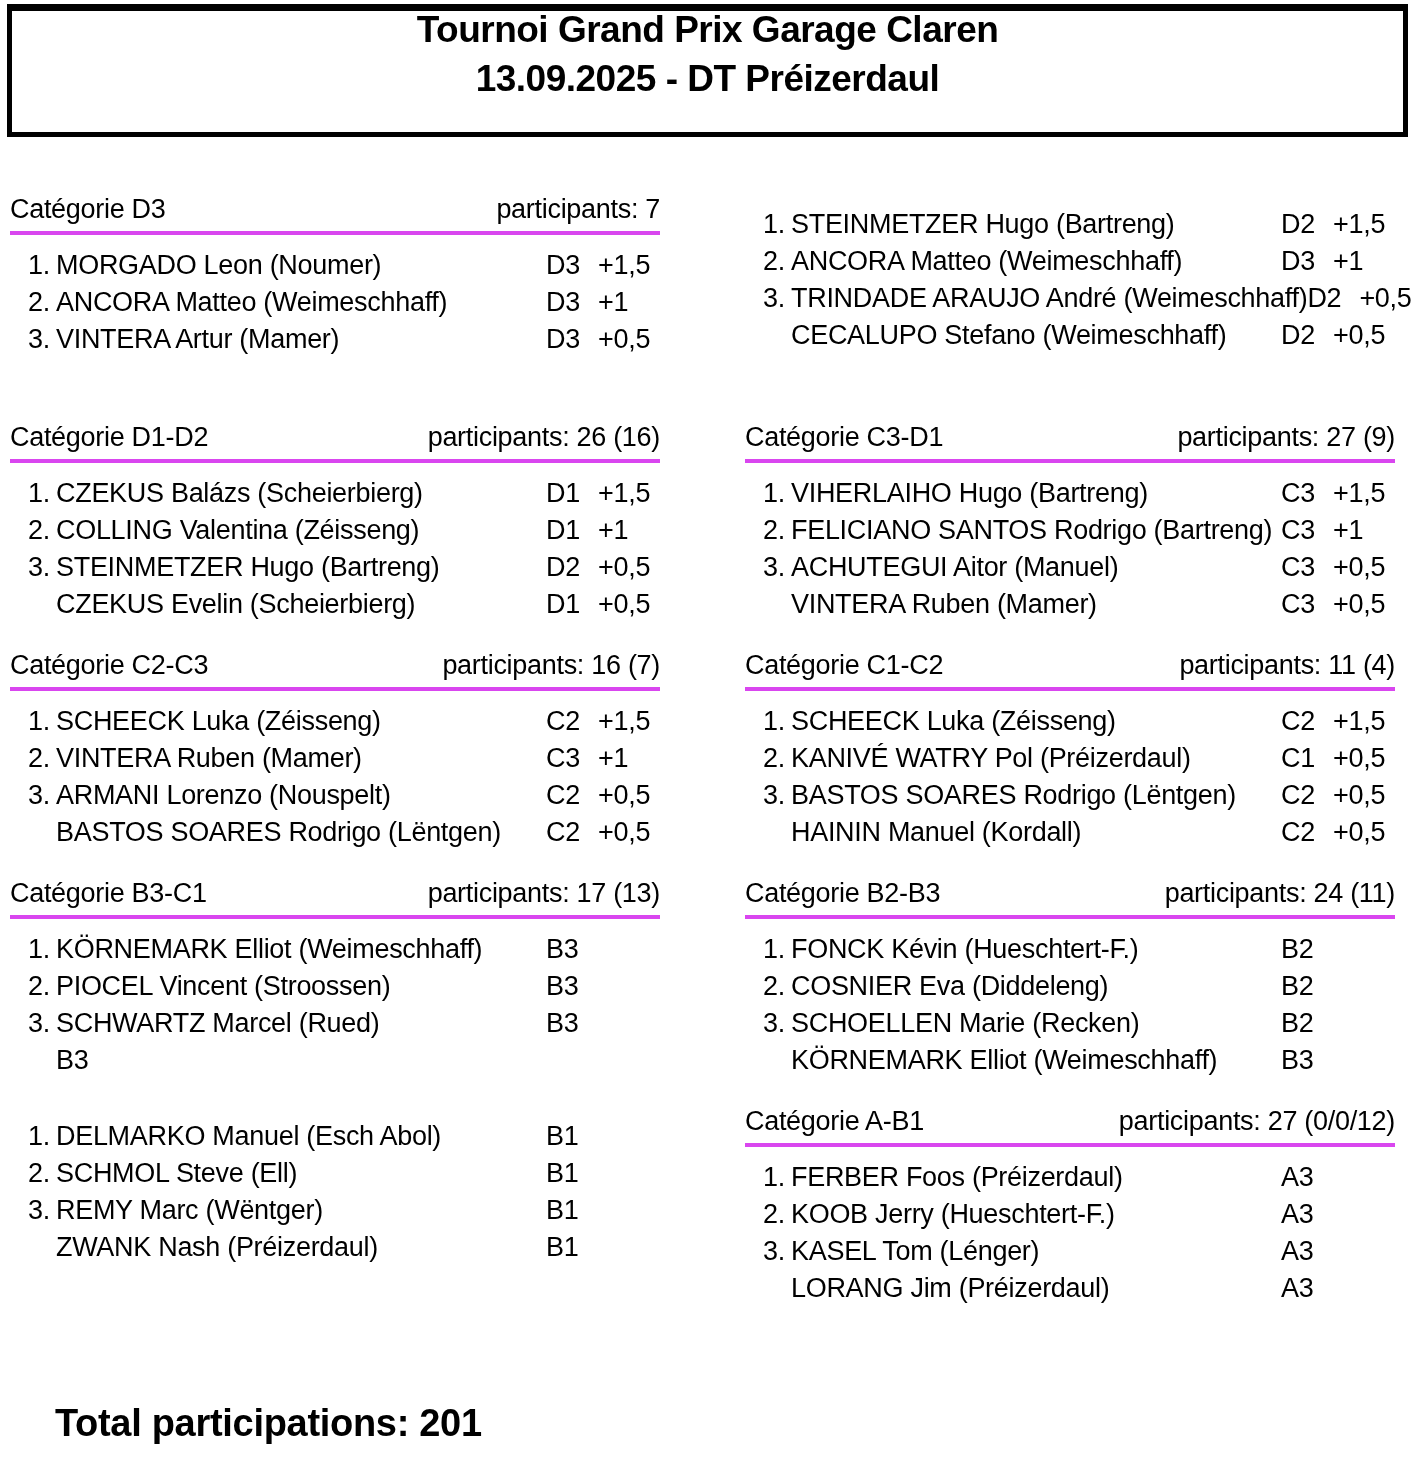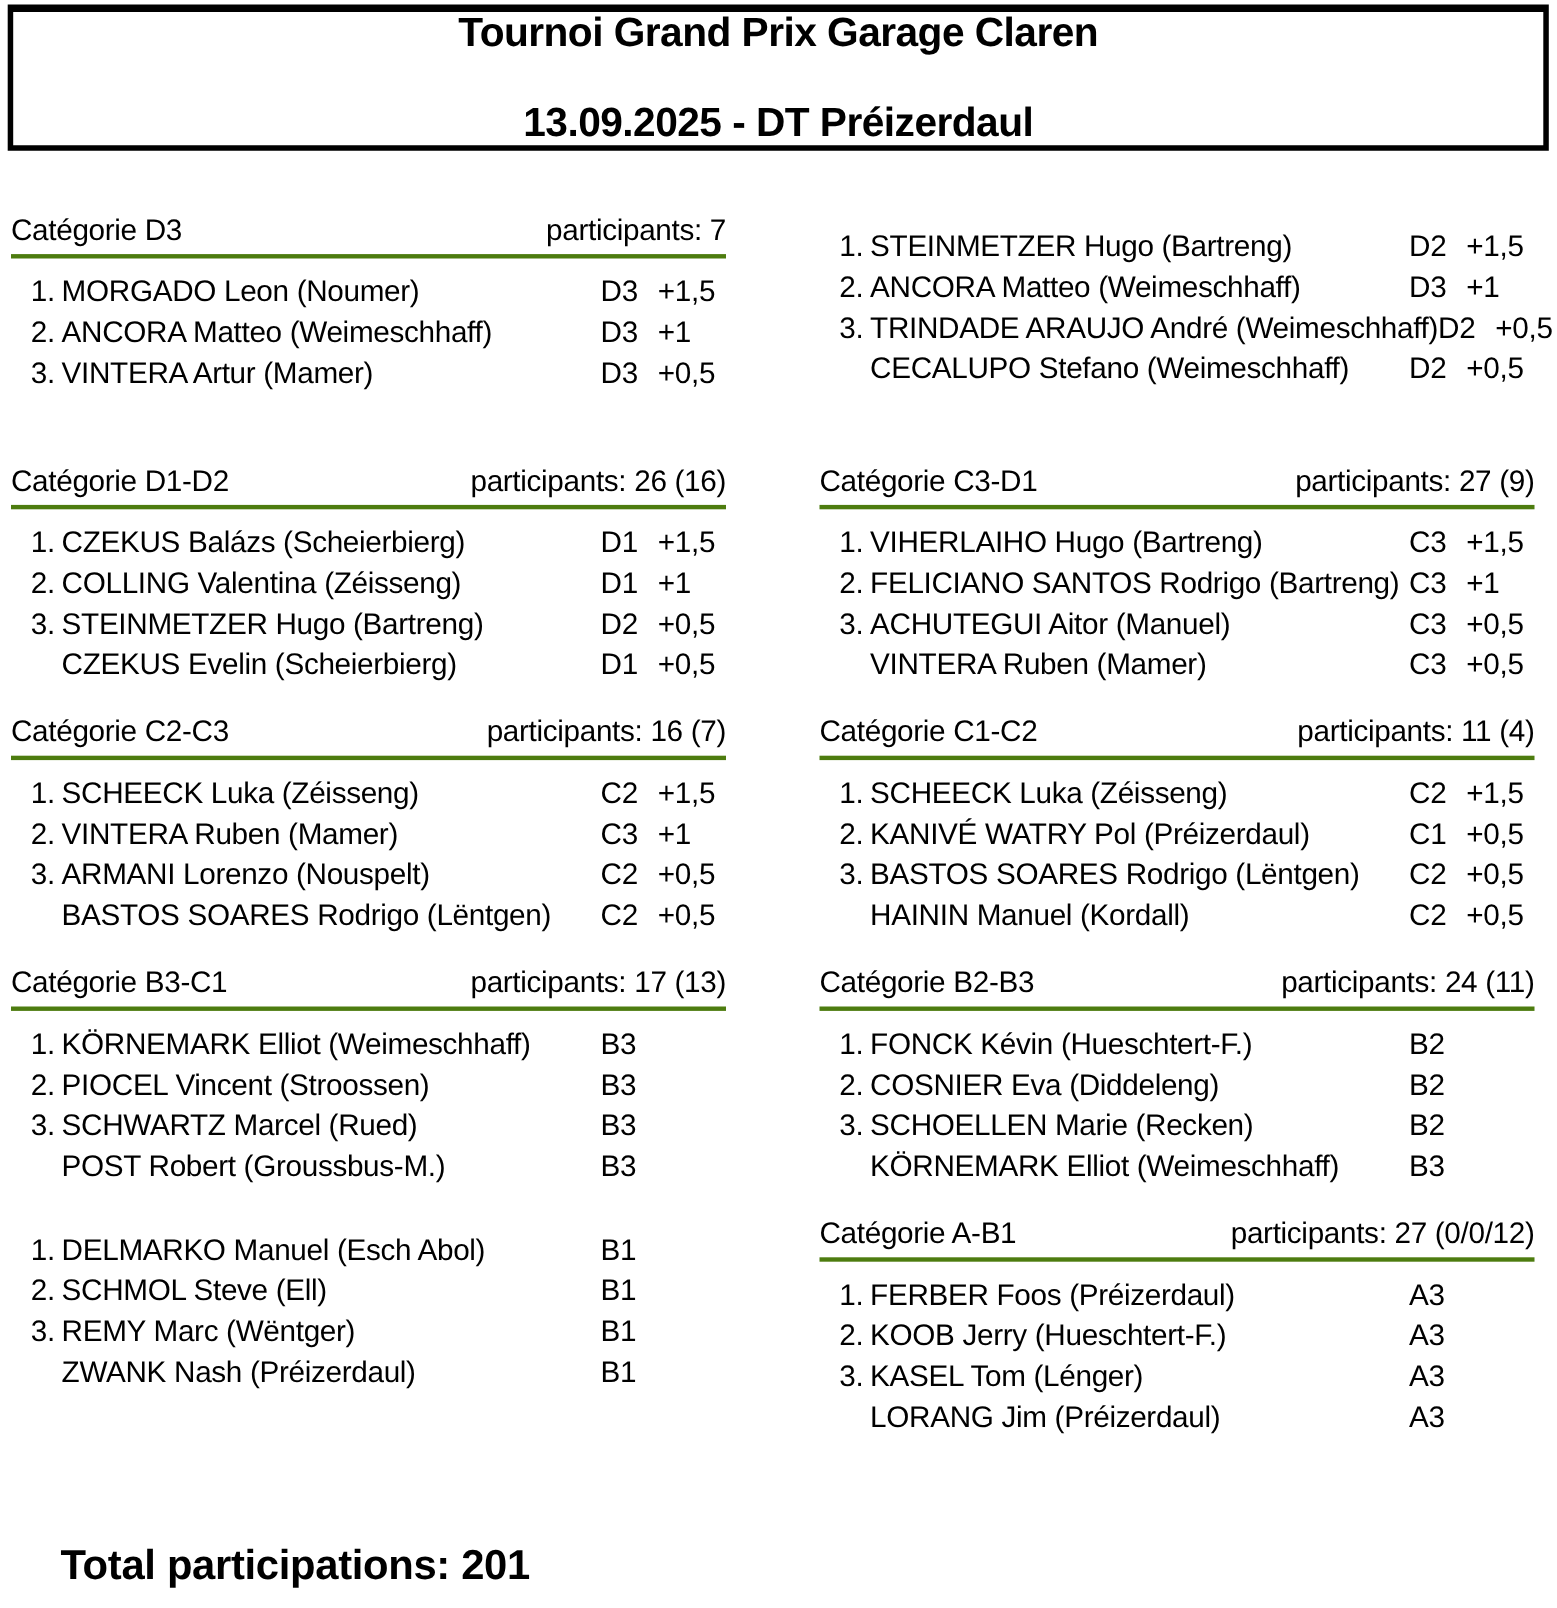--- a/index.html
+++ b/index.html
@@ -19,21 +19,21 @@
     position: absolute;
     left: 7px;
     top: 4px;
     width: 1401px;
     height: 133px;
     border: 5px solid #000000;
     border-top-width: 7px;
     display: flex;
     flex-direction: column;
     align-items: center;
-    justify-content: space-between;
+    justify-content: flex-start;
     gap: 10px;
   }
   .title-line {
     font-size: 37px;
     font-weight: bold;
     letter-spacing: -0.5px;
     line-height: 1.05;
     text-align: center;
     white-space: nowrap;
   }
@@ -46,21 +46,21 @@
   }
   .col { width: 650px; }
   .section { height: 228px; }
   .sec-head {
     display: flex;
     justify-content: space-between;
     align-items: baseline;
     font-size: 27px;
     letter-spacing: -0.3px;
     padding-bottom: 6px;
-    border-bottom: 4px solid #4d7c0f;
+    border-bottom: 4px solid #d946ef;
     white-space: nowrap;
   }
   .rows { padding-top: 12px; }
   .row {
     display: flex;
     height: 37px;
     align-items: center;
     font-size: 27px;
     letter-spacing: -0.3px;
     white-space: nowrap;
@@ -212,21 +212,20 @@
               <span class="pts"></span>
             </div>
             <div class="row">
               <span class="rank">3.</span>
               <span class="name">SCHWARTZ Marcel (Rued)</span>
               <span class="cls">B3</span>
               <span class="pts"></span>
             </div>
             <div class="row">
               <span class="rank"></span>
-              <span class="name">POST Robert (Groussbus-M.)</span>
               <span class="cls">B3</span>
               <span class="pts"></span>
             </div>
           </div>
         </section>
         <section class="section">
           <div class="rows">
             <div class="row">
               <span class="rank">1.</span>
               <span class="name">DELMARKO Manuel (Esch Abol)</span>

